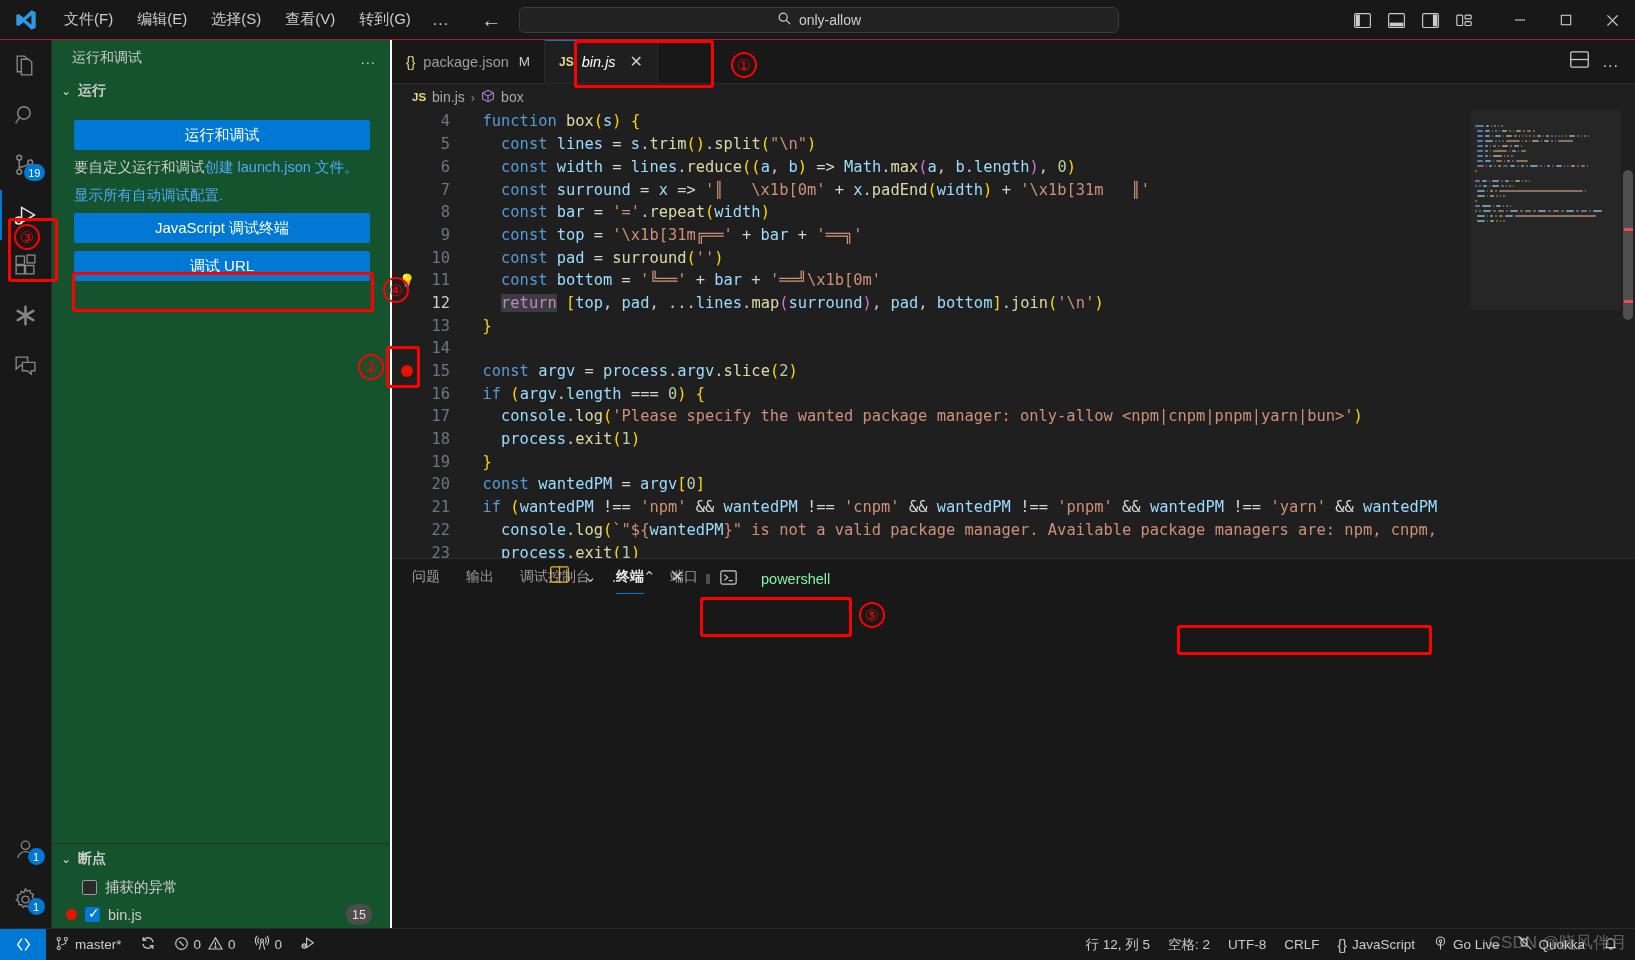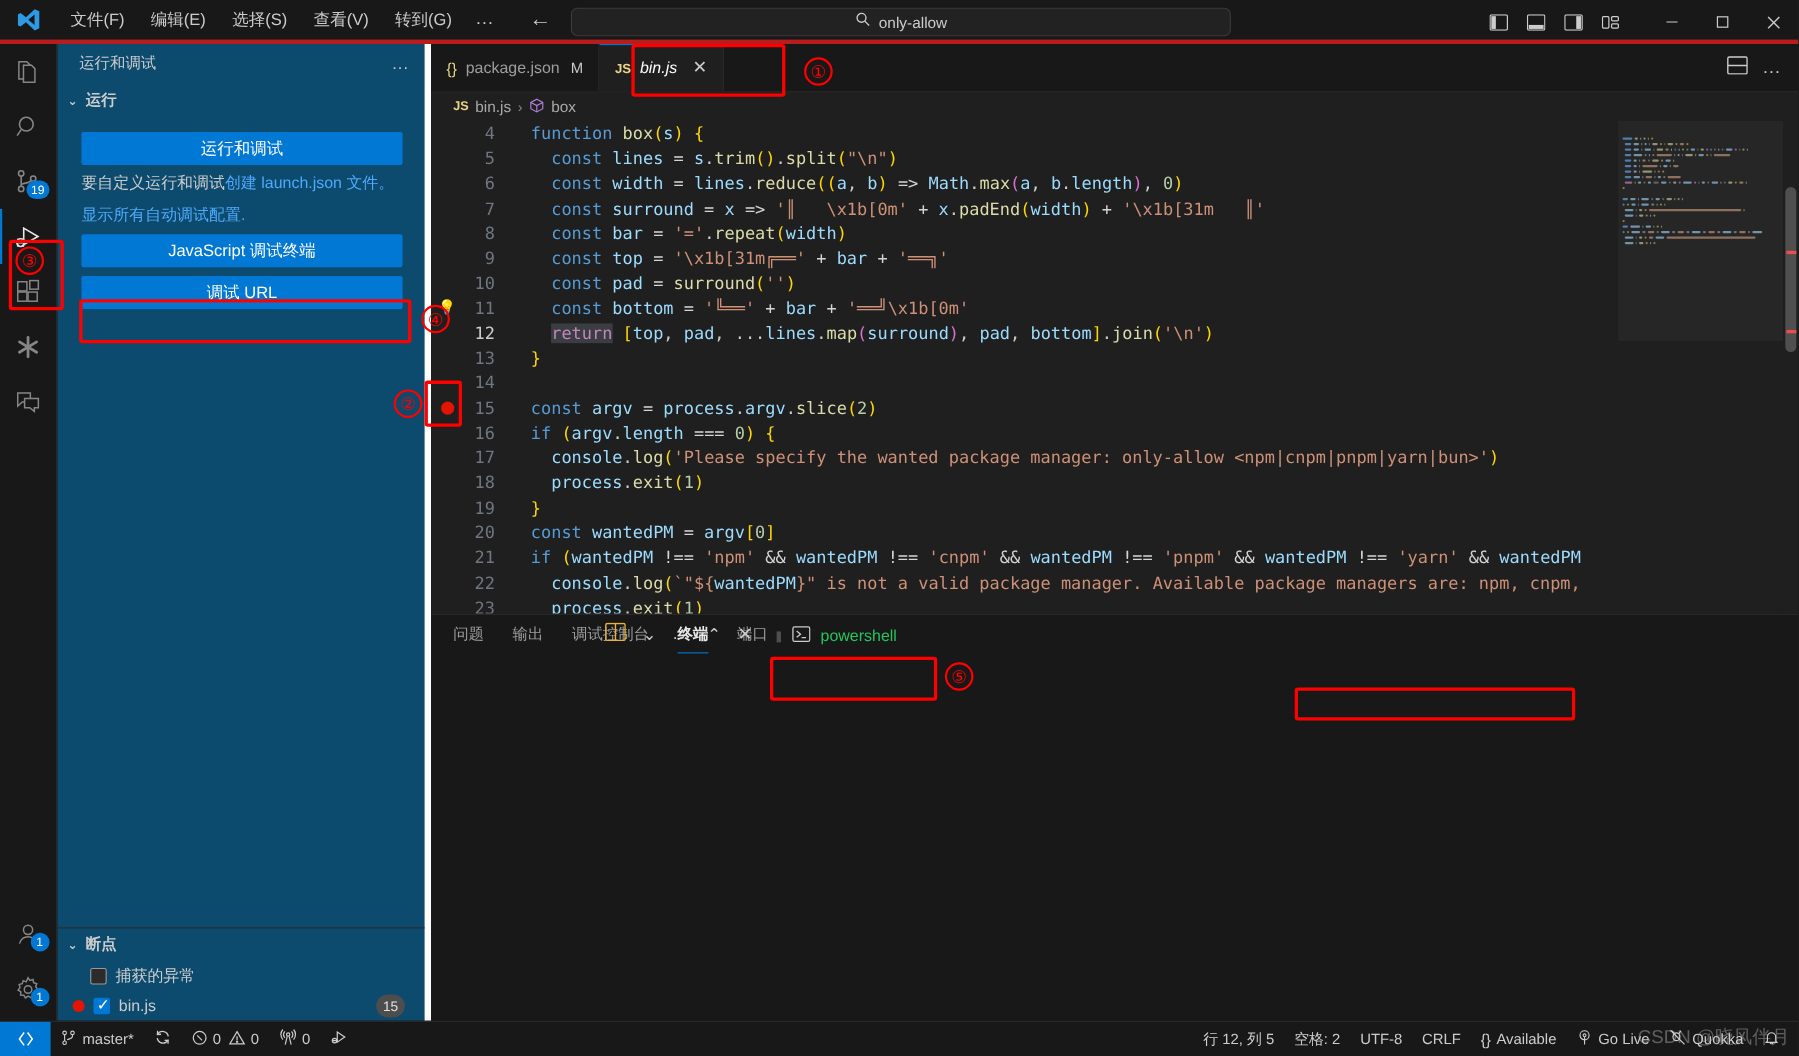--- a/index.html
+++ b/index.html
@@ -8,21 +8,21 @@
     background: #1e1e1e;
     font-family: "Liberation Sans", "DejaVu Sans", sans-serif;
     overflow: hidden;
     color: #cccccc;
   }
   .app { position: relative; width: 1635px; height: 960px; display: flex; flex-direction: column; }
 
   
   .titlebar {
     height: 40px; background: #181818; display: flex; align-items: center;
-    flex: 0 0 40px; border-bottom: 4px solid #b91c1c; position: relative;
+    flex: 0 0 40px; border-bottom: 1px solid #b91c1c; position: relative;
   }
   .vs-logo { width: 52px; display: flex; align-items: center; justify-content: center; }
   .menu { display: flex; align-items: center; gap: 0px; }
   .menu-item {
     font-size: 15px; color: #cccccc; padding: 4px 12px; white-space: nowrap;
   }
   .menu-dots { font-size: 16px; color: #cccccc; padding: 4px 10px; letter-spacing: 1px;}
   .navarrows { display: flex; align-items: center; gap: 16px; margin-left: 22px; }
   .navarrow { font-size: 20px; color: #cccccc; line-height: 1; }
   .navarrow.dim { color: #777; }
@@ -57,22 +57,22 @@
   .act-badge {
     position: absolute; right: 7px; bottom: 9px; min-width: 17px; height: 17px;
     border-radius: 9px; background: #0078d4; color: #fff; font-size: 11px;
     display: flex; align-items: center; justify-content: center; padding: 0 4px;
     font-family: "Liberation Sans", sans-serif;
   }
   .act-bottom { margin-top: auto; }
 
   
   .sidebar {
-    width: 340px; flex: 0 0 340px; background: #0c4a6e; display: flex; flex-direction: column;
-    border-right: 6px solid #ffffff;
+    width: 340px; flex: 0 0 340px; background: #14532d; display: flex; flex-direction: column;
+    border-right: 2px solid #ffffff;
   }
   .sb-header {
     height: 36px; display: flex; align-items: center; padding: 0 8px 0 20px;
     font-size: 14px; color: #cccccc; justify-content: space-between;
   }
   .sb-dots { color: #cccccc; font-size: 15px; letter-spacing: 1px; padding: 2px 6px; }
   .sect-header {
     height: 30px; display: flex; align-items: center; gap: 4px; padding-left: 6px;
     font-size: 14px; font-weight: bold; color: #cccccc;
   }
@@ -176,22 +176,22 @@
   .ptab.active::after { content:""; position:absolute; left:0; right:0; bottom:0; height:1px; background:#0078d4; }
   .panel-actions { position: absolute; right: 14px; top: 0; height: 35px; display: flex; align-items: center; gap: 15px; }
   .panel-body { flex: 1 1 auto; display: flex; min-height: 0; }
   .term { flex: 1 1 auto; padding: 12px 0 0 14px; font-family: "DejaVu Sans Mono", monospace; font-size: 15.5px; position: relative; }
   .term-line { display: flex; align-items: center; gap: 6px; color: #cccccc; white-space: pre; }
   .term-circle { width: 10px; height: 10px; border-radius: 50%; border: 1.5px solid #888; flex: 0 0 10px; }
   .term-cmd { color: #e5e510; }
   .term-cursor { display: inline-block; width: 10px; height: 19px; background: #999; vertical-align: -4px; }
   .term-list { width: 445px; flex: 0 0 445px; padding-top: 6px; }
   .tl-item {
-    height: 27px; display: flex; align-items: center; gap: 9px; padding-left: 22px;
-    font-size: 14.5px; color: #22c55e; position: relative;
+    height: 27px; display: flex; align-items: center; gap: 24px; padding-left: 22px;
+    font-size: 14.5px; color: #86efac; position: relative;
   }
   .tl-item.selected { background: #2a2a2a; }
   .tl-item.selected::before { content:""; position:absolute; left:0; top:0; bottom:0; width:2px; background:#0078d4; }
   .tl-sidebar-mark { position:absolute; left: 8px; width: 4px; height: 10px; background:#4d4d4d; }
 
   
   .statusbar {
     height: 32px; flex: 0 0 32px; background: #181818; display: flex; align-items: center;
     font-size: 13.5px; color: #cccccc; border-top: 1px solid #2b2b2b; position: relative;
   }
@@ -804,21 +804,21 @@
       </span>
     </div>
 
     <div class="st-right">
       <div class="st-item">行 12, 列 5</div>
       <div class="st-item">空格: 2</div>
       <div class="st-item">UTF-8</div>
       <div class="st-item">CRLF</div>
       <div class="st-item">
         <span style="color:#cccccc;font-size:14px">{}</span>
-        <span>Available</span>
+        <span>JavaScript</span>
       </div>
       <div class="st-item">
         <span>
           <svg width="15" height="15" viewBox="0 0 16 16" fill="none" stroke="#cccccc" stroke-width="1.1">
             <circle cx="8" cy="5.5" r="1.4"></circle>
               <circle cx="8" cy="5.5" r="4.4"></circle>
               <line x1="8" y1="7.1" x2="8" y2="14.4"></line>
           </svg>
         </span>
         <span>Go Live</span>

